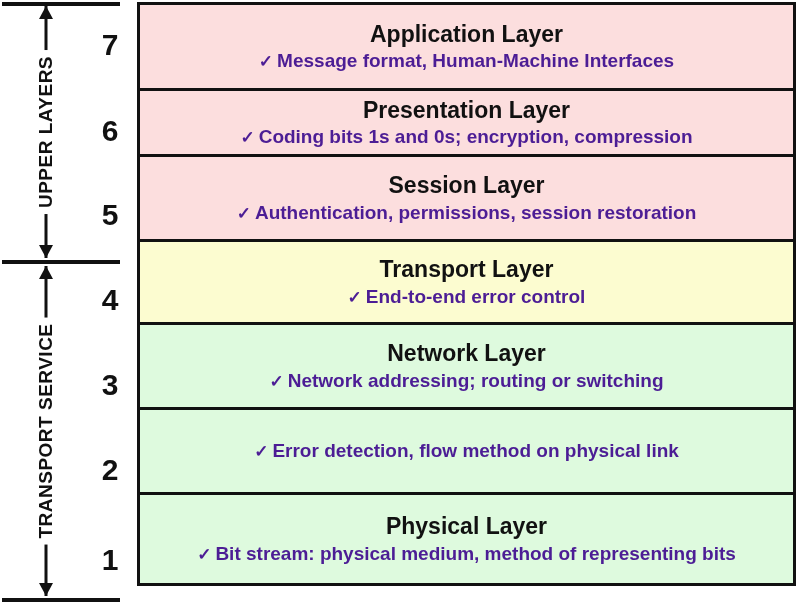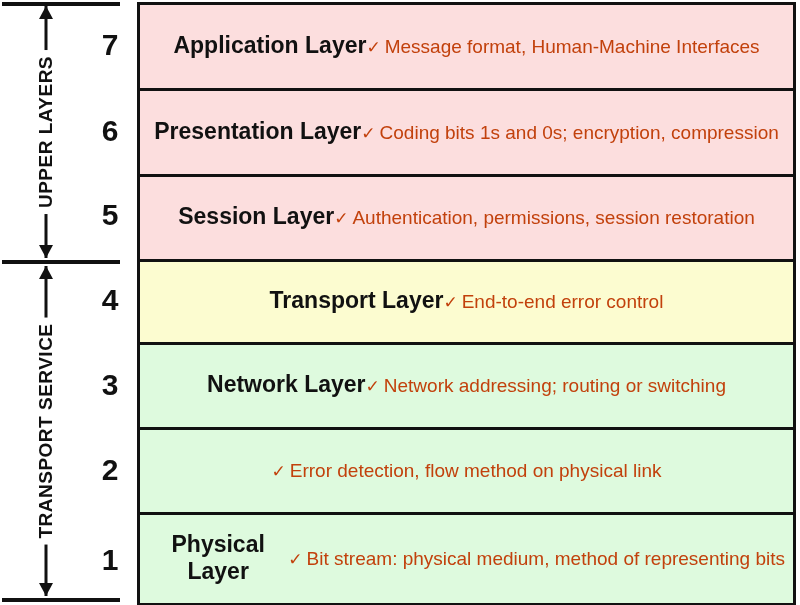--- a/index.html
+++ b/index.html
@@ -118,39 +118,39 @@
     top: 2px;
     width: 659px;
     border: 3px solid #111111;
     box-sizing: border-box;
   }
 
   .layer-row {
     box-sizing: border-box;
     border-bottom: 3px solid #111111;
     display: flex;
-    flex-direction: row;
+    flex-direction: column;
     align-items: center;
     justify-content: center;
     text-align: center;
     padding: 0 8px;
   }
   .layer-row:last-child { border-bottom: none; }
 
   .layer-title {
     font-size: 23px;
     font-weight: 700;
     color: #111111;
     line-height: 1.15;
     margin-bottom: 3px;
   }
   .layer-desc {
     font-size: 19px;
-    font-weight: 400;
-    color: #c2410c;
+    font-weight: 700;
+    color: #4c1d95;
     line-height: 1.15;
     white-space: nowrap;
   }
   .check {
     font-size: 17px;
     margin-right: 4px;
   }
 </style>
 </head>
 <body>
@@ -187,21 +187,21 @@
     <div class="num" style="top: 545px;">1</div>
   </div>
 
   <div class="stack">
 
     <div class="layer-row" style="height: 86px; background: rgb(252, 222, 222);">
       <div class="layer-title">Application Layer</div>
       <div class="layer-desc"><span class="check">✓</span><span>Message format, Human-Machine Interfaces</span></div>
     </div>
 
-    <div class="layer-row" style="height: 86px; background: rgb(252, 222, 222);">
+    <div class="layer-row" style="height: 66px; background: rgb(252, 222, 222);">
       <div class="layer-title">Presentation Layer</div>
       <div class="layer-desc"><span class="check">✓</span><span>Coding bits 1s and 0s; encryption, compression</span></div>
     </div>
 
     <div class="layer-row" style="height: 85px; background: rgb(252, 222, 222);">
       <div class="layer-title">Session Layer</div>
       <div class="layer-desc"><span class="check">✓</span><span>Authentication, permissions, session restoration</span></div>
     </div>
 
     <div class="layer-row" style="height: 83px; background: rgb(252, 252, 208);">

